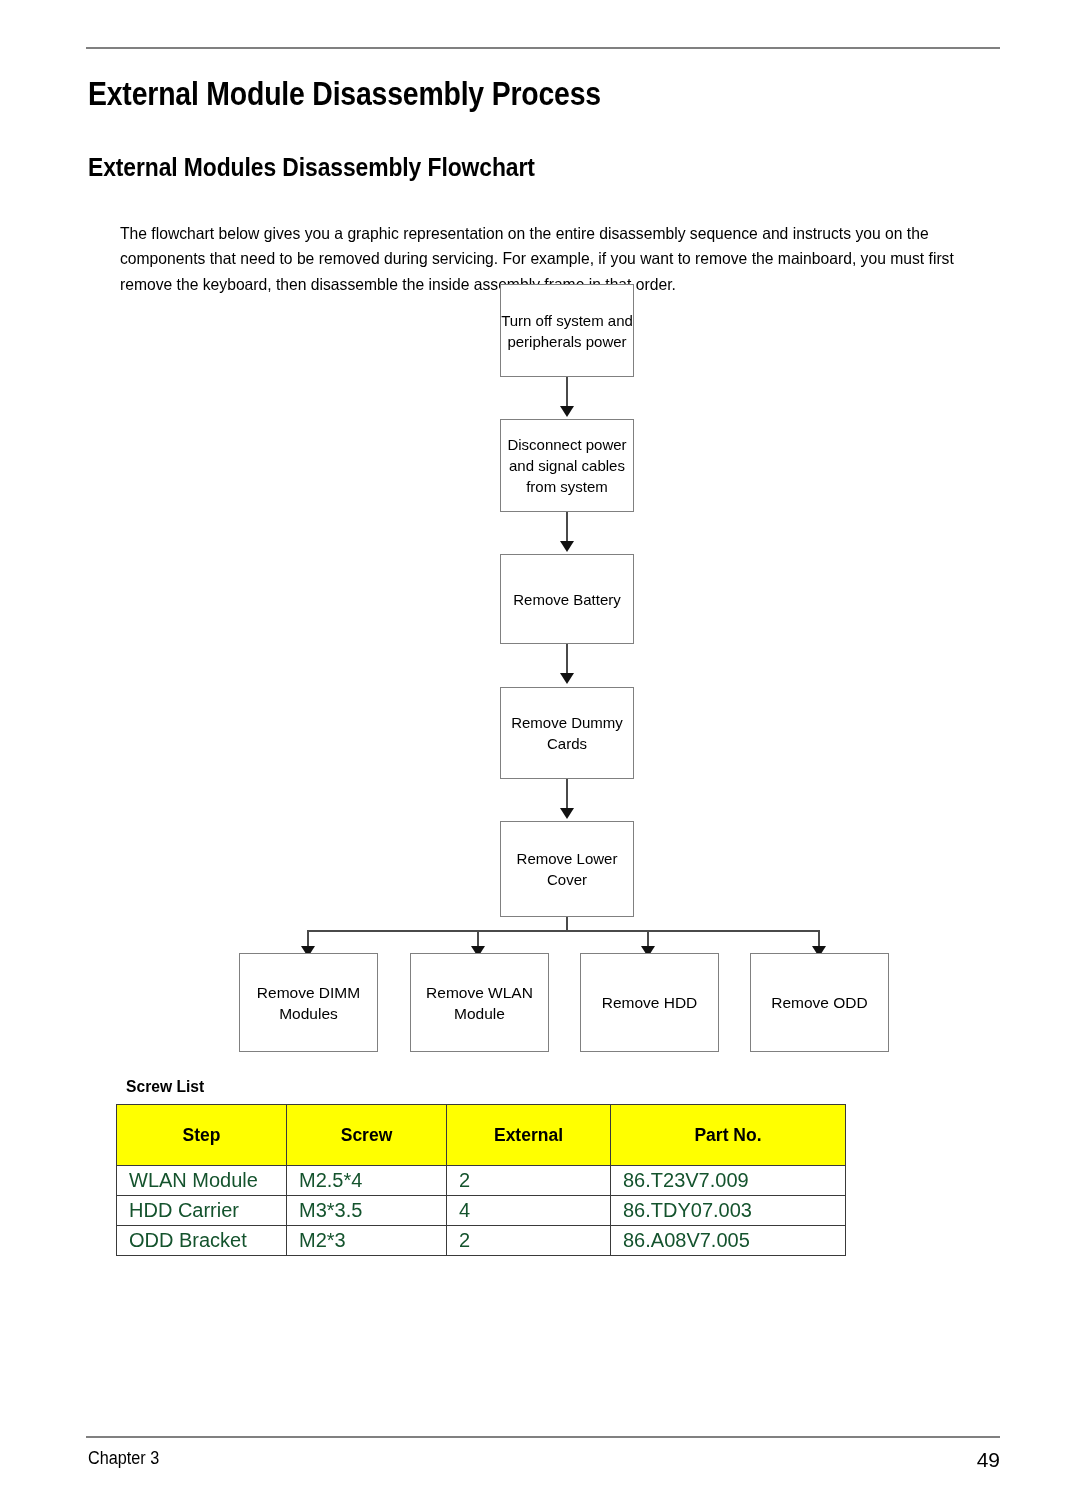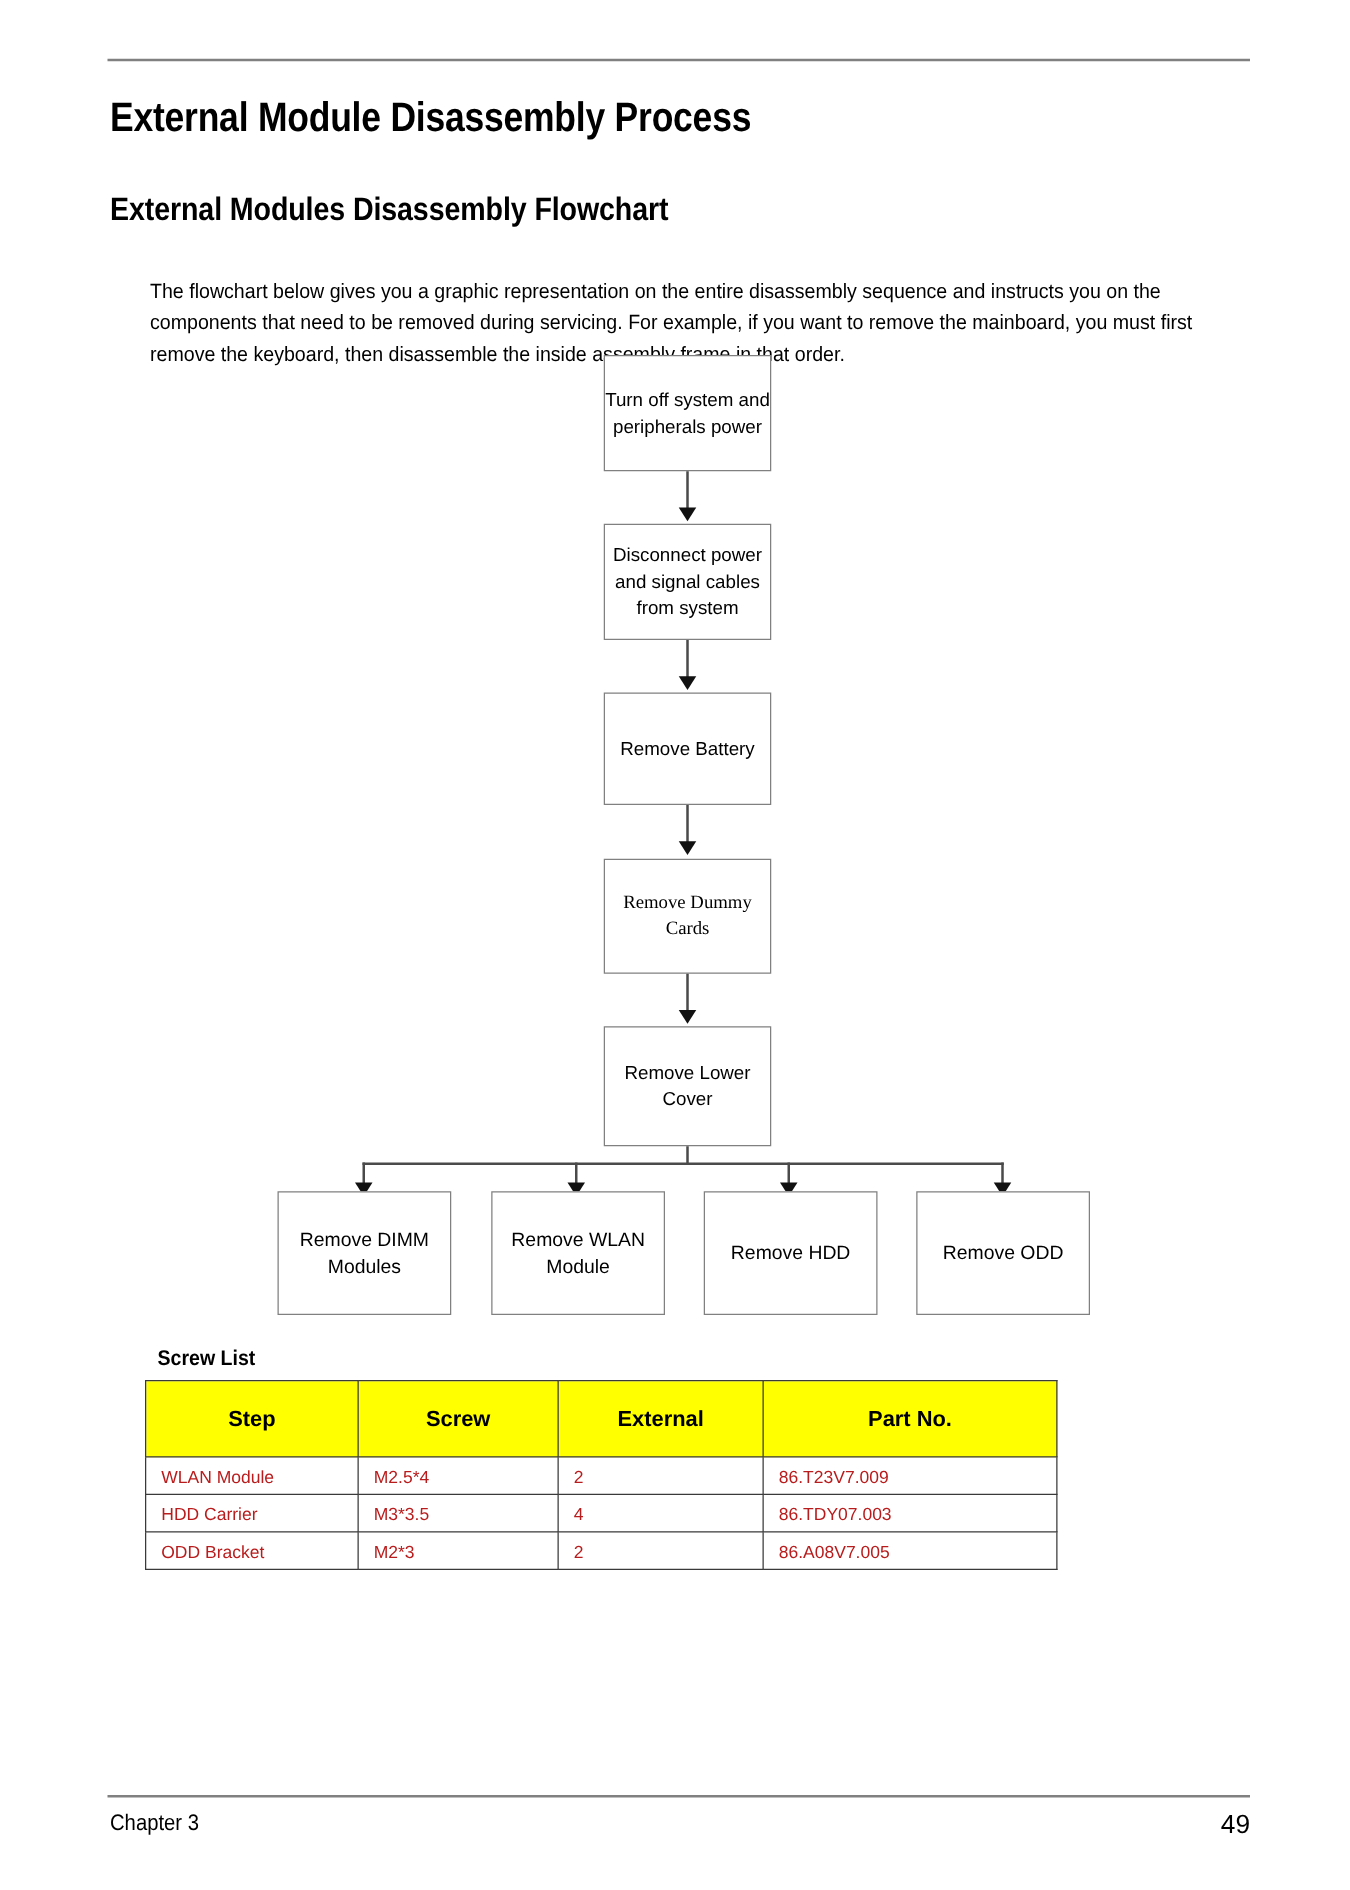--- a/index.html
+++ b/index.html
@@ -60,21 +60,21 @@
     top: 204px;
     width: 890px;
     font-size: 16.5px;
     line-height: 25.5px;
     text-align: left;
     transform: scaleX(0.95);
     transform-origin: left top;
   }
 
   
-  .flow { position: absolute; left: 0; top: 0; width: 1056px; height: 1512px; pointer-events: none; }
+  .flow { position: absolute; left: 17px; top: 0; width: 1056px; height: 1512px; pointer-events: none; }
 
   .fbox {
     position: absolute;
     box-sizing: border-box;
     border: 1px solid #808080;
     background: #ffffff;
     display: flex;
     align-items: center;
     justify-content: center;
     text-align: center;
@@ -128,23 +128,23 @@
     font-family: "Liberation Sans Narrow", "Liberation Sans", sans-serif;
     font-size: 17.5px;
     font-weight: bold;
     text-align: center;
     color: #000000;
     padding: 15px;
   }
   table.screw td {
     border: 1.5px solid #3a3a3a;
     height: 29px;
-    font-size: 14px;
+    font-size: 20px;
     padding: 0 0 0 12px;
-    color: #b91c1c;
+    color: #14532d;
     background: #ffffff;
   }
   .col-step { width: 170px; }
   .col-screw { width: 160px; }
   .col-qty { width: 164px; }
   .col-part { width: 235px; }
 
   
   .footer-left {
     position: absolute;
@@ -184,21 +184,21 @@
   <div class="fbox" style="left:483px; top:419px; width:134px; height:93px;">Disconnect power and signal cables from system</div>
 
   <div class="conn" style="left:549px; top:512px; width:1.5px; height:33px;"></div>
   <div class="arrowhead" style="left:543px; top:541px;"></div>
 
   <div class="fbox" style="left:483px; top:554px; width:134px; height:90px;">Remove Battery</div>
 
   <div class="conn" style="left:549px; top:644px; width:1.5px; height:33px;"></div>
   <div class="arrowhead" style="left:543px; top:673px;"></div>
 
-  <div class="fbox" style="left:483px; top:687px; width:134px; height:92px;font-family:Liberation Serif, serif;">Remove Dummy Cards</div>
+  <div class="fbox" style="left:483px; top:687px; width:134px; height:92px;">Remove Dummy Cards</div>
 
   <div class="conn" style="left:549px; top:779px; width:1.5px; height:33px;"></div>
   <div class="arrowhead" style="left:543px; top:808px;"></div>
 
   <div class="fbox" style="left:483px; top:821px; width:134px; height:96px;">Remove Lower Cover</div>
 
   <div class="conn" style="left:549px; top:917px; width:1.5px; height:14px;"></div>
 
   <div class="conn" style="left:290px; top:930px; width:513px; height:1.5px;"></div>
 

